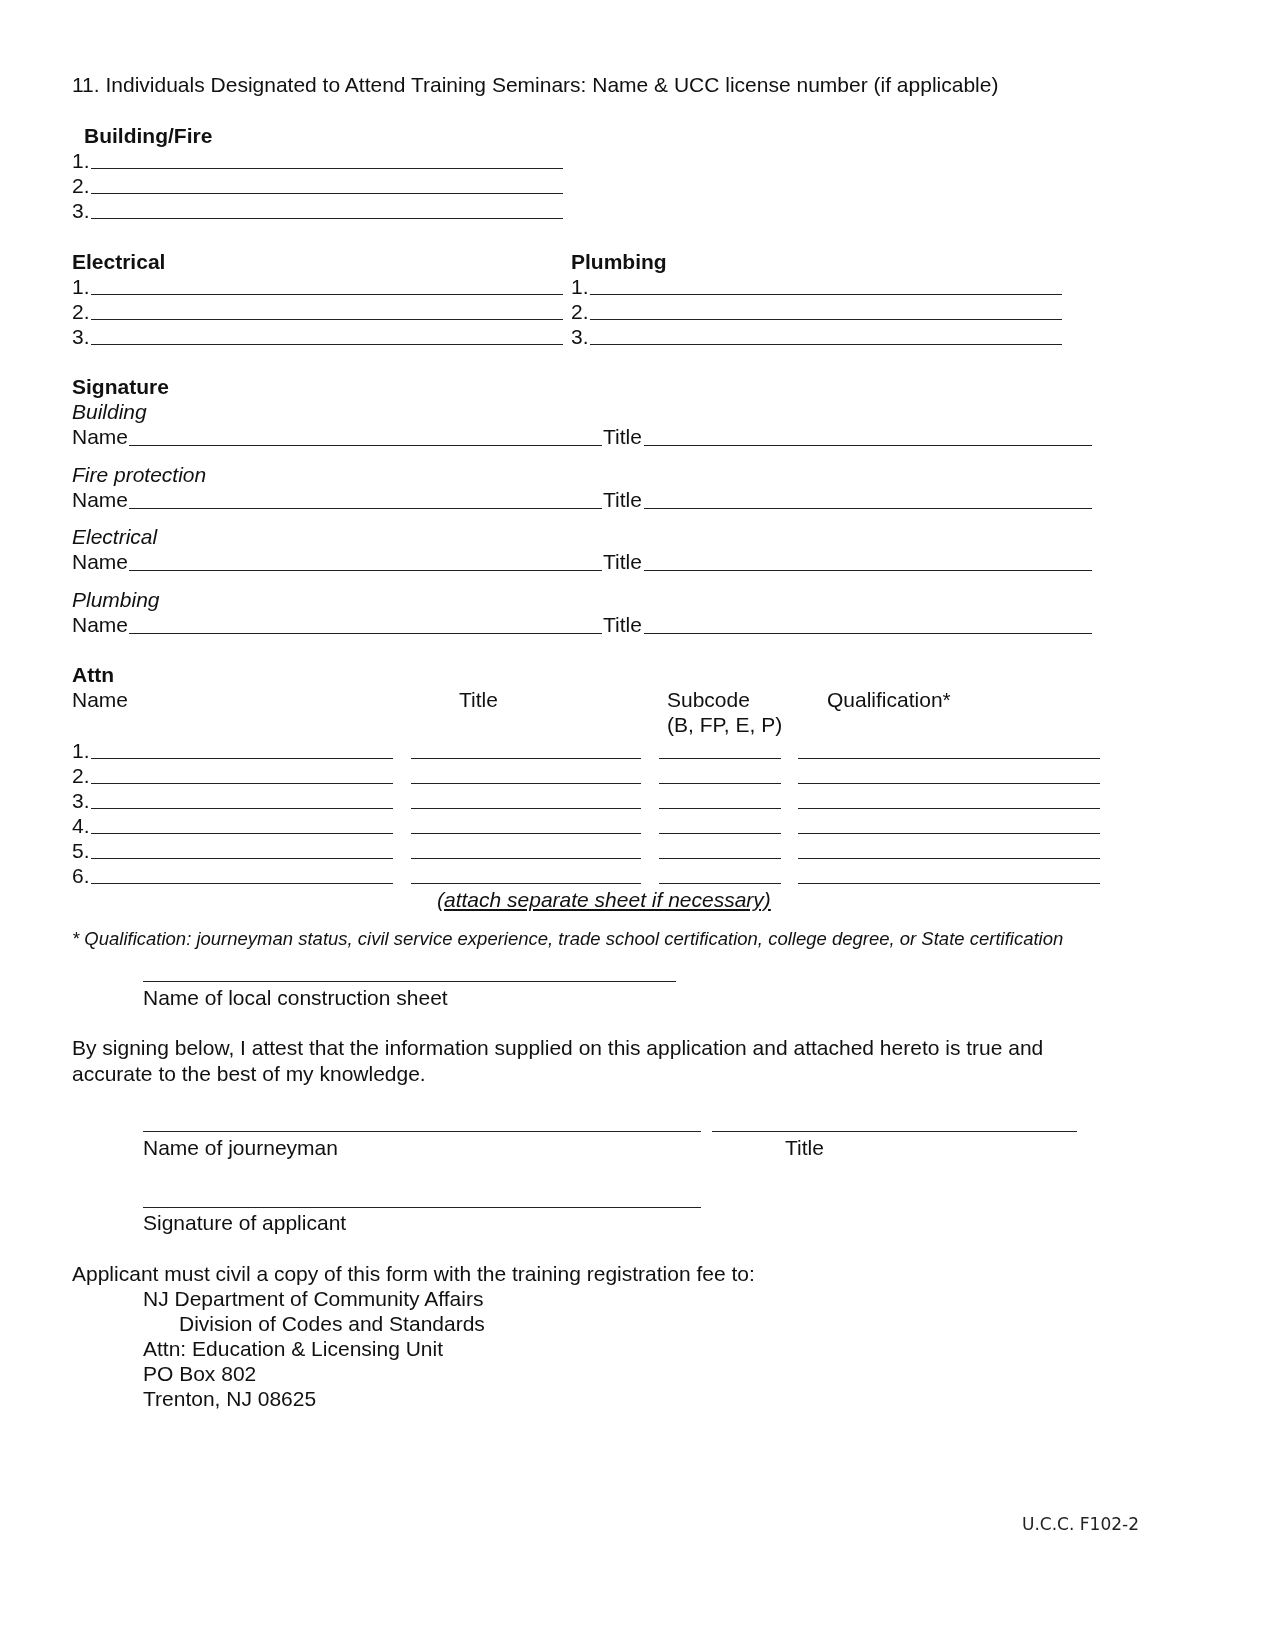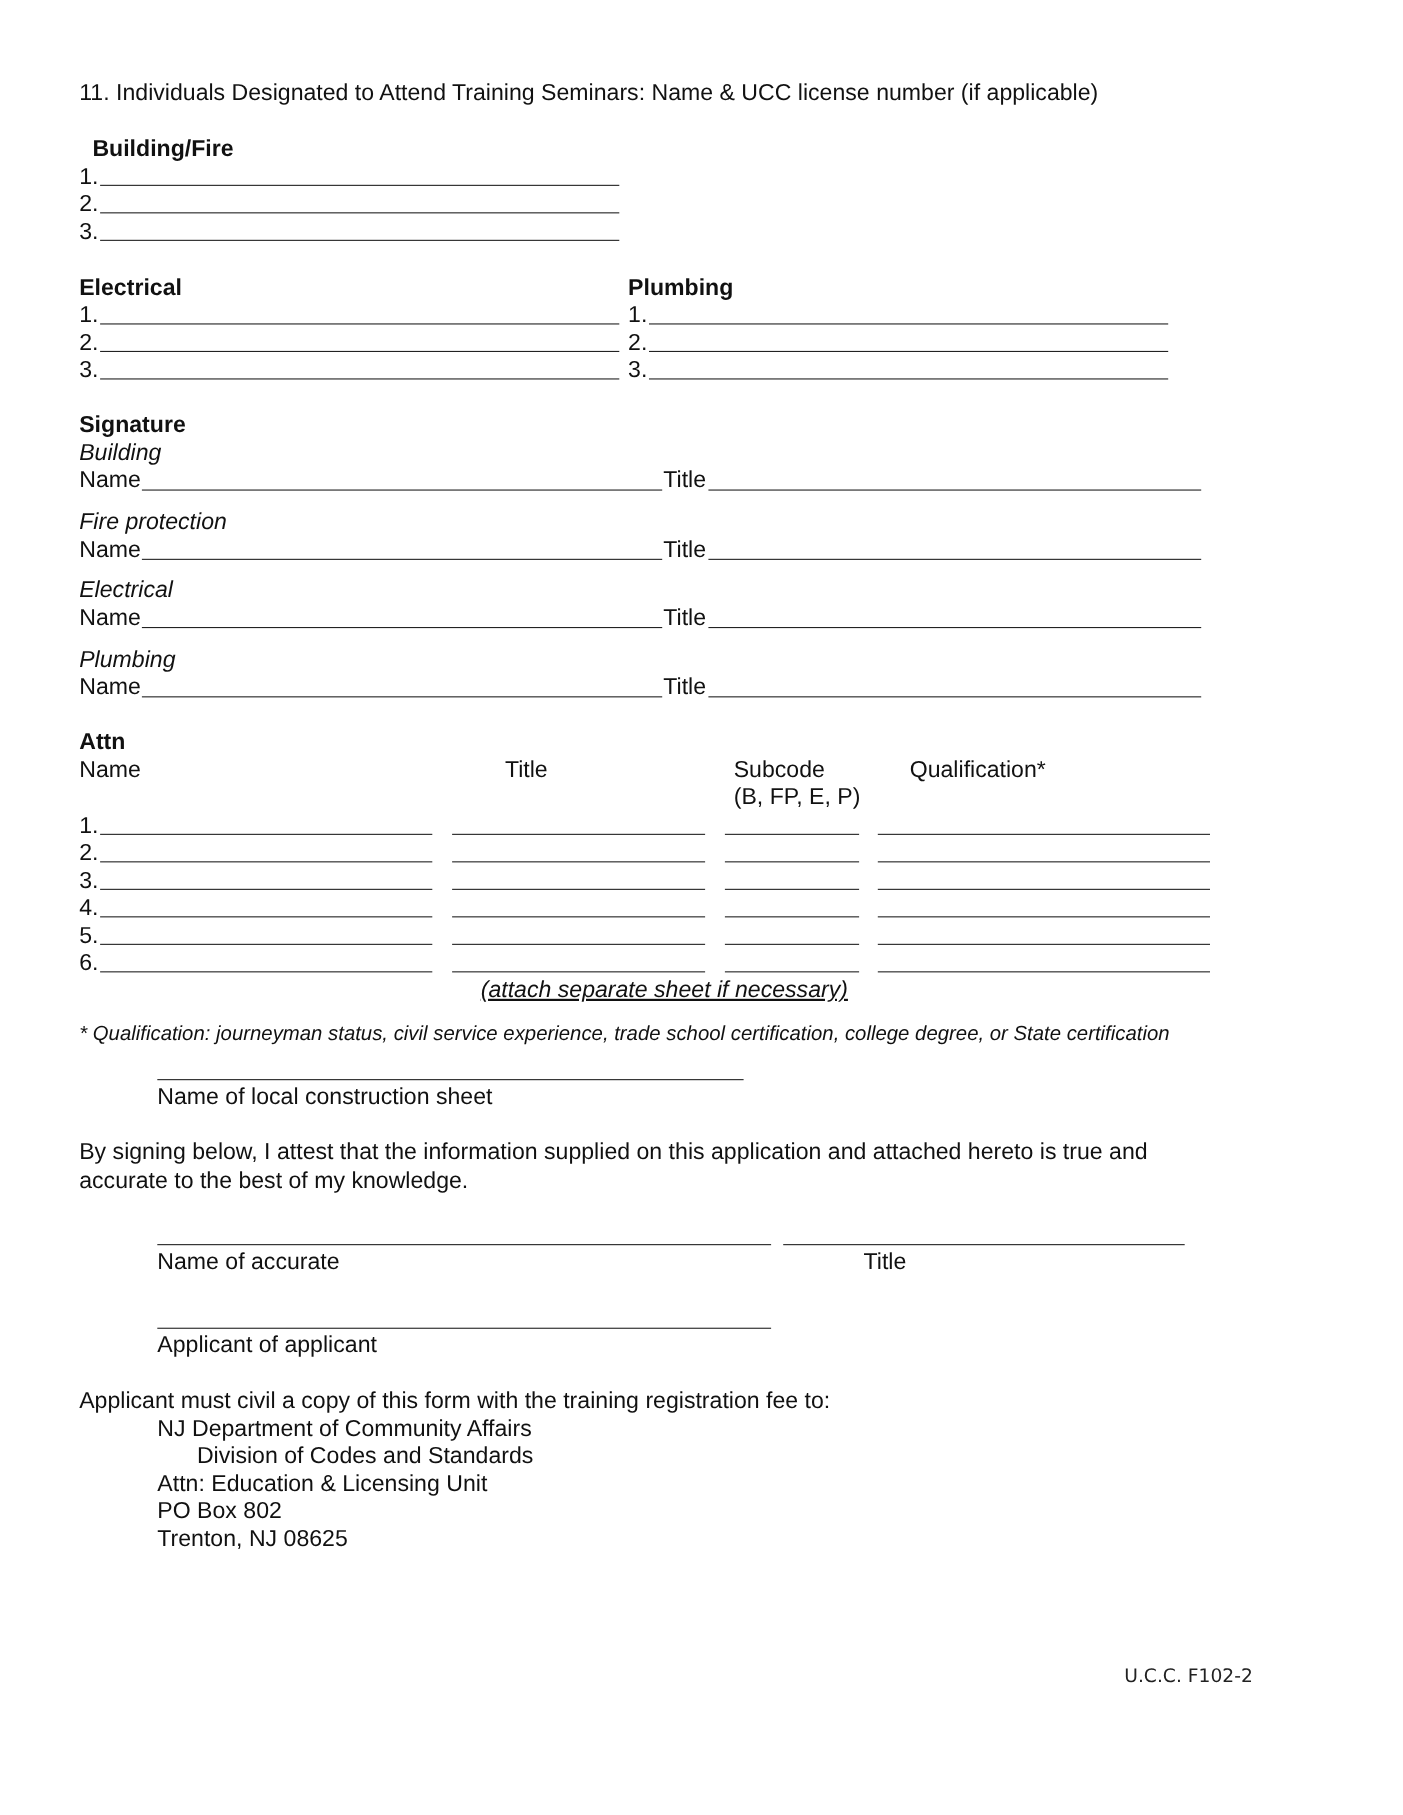--- a/index.html
+++ b/index.html
@@ -234,27 +234,27 @@
 
 <div class="abs" style="left:72px; top:1037px;">By signing below, I attest that the information supplied on this application and attached hereto is true and</div>
 <div class="abs" style="left:72px; top:1063px;">accurate to the best of my knowledge.</div>
 
 <div class="field" style="left:143px; top:1110px; width:558px;">
     <div class="line" style="left:0; right:0; bottom:0;"></div>
   </div>
 <div class="field" style="left:712px; top:1110px; width:365px;">
     <div class="line" style="left:0; right:0; bottom:0;"></div>
   </div>
-<div class="abs" style="left:143px; top:1137px;">Name of accurate</div>
+<div class="abs" style="left:143px; top:1137px;">Name of journeyman</div>
 <div class="abs" style="left:785px; top:1137px;">Title</div>
 
 <div class="field" style="left:143px; top:1186px; width:558px;">
     <div class="line" style="left:0; right:0; bottom:0;"></div>
   </div>
-<div class="abs" style="left:143px; top:1212px;">Applicant of applicant</div>
+<div class="abs" style="left:143px; top:1212px;">Signature of applicant</div>
 
 <div class="abs" style="left:72px; top:1263px;">Applicant must civil a copy of this form with the training registration fee to:</div>
 <div>
   <div class="abs" style="left:143px; top:1288px;">NJ Department of Community Affairs</div>
   <div class="abs" style="left:143px; top:1313px;margin-left:36px;">Division of Codes and Standards</div>
   <div class="abs" style="left:143px; top:1338px;">Attn: Education &amp; Licensing Unit</div>
   <div class="abs" style="left:143px; top:1363px;">PO Box 802</div>
   <div class="abs" style="left:143px; top:1388px;">Trenton, NJ 08625</div>
 </div>
 

